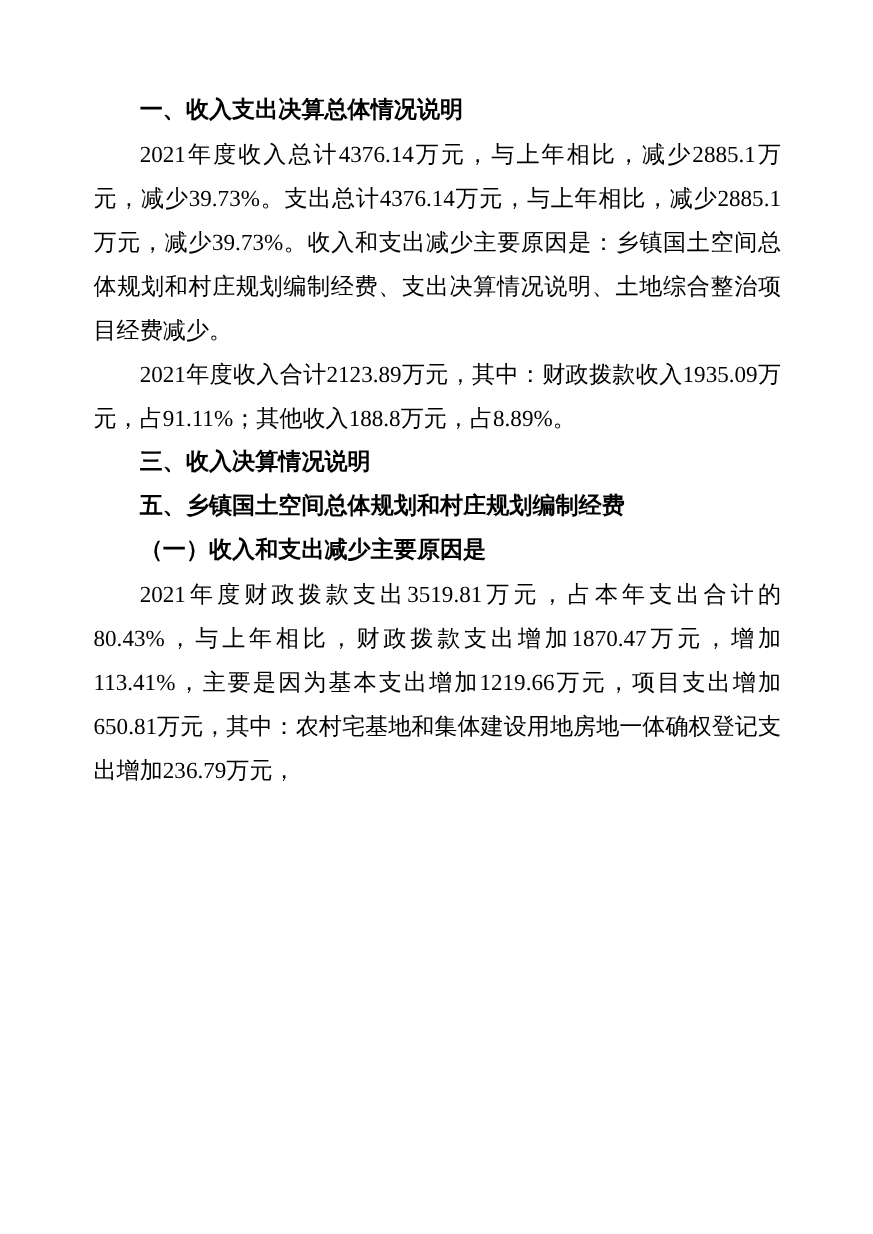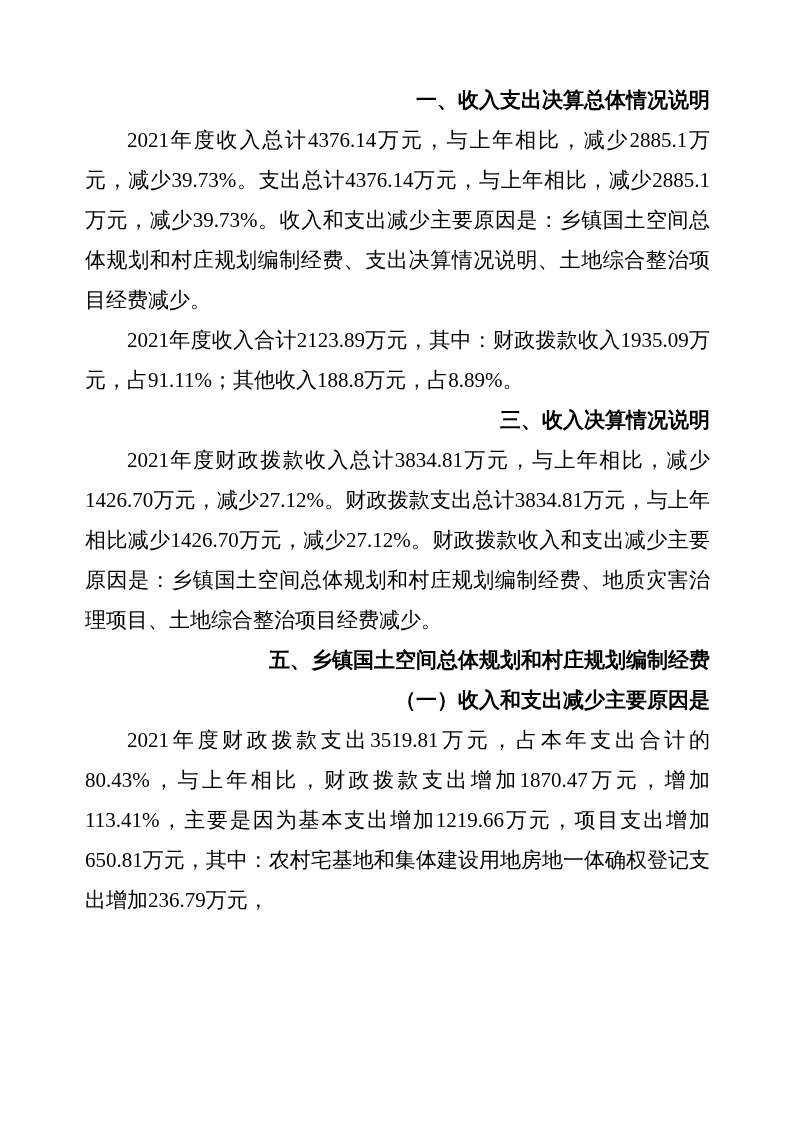--- a/index.html
+++ b/index.html
@@ -15,21 +15,20 @@
     padding: 80px 84px 0 85px;
     background: #ffffff;
     color: #000000;
     overflow: hidden;
   }
   .heading, .para {
     margin: 0;
     font-size: 21px;
     line-height: 40px;
     text-indent: 2em;
-    text-align: right;
   }
   .heading {
     font-family: "Liberation Sans", "DejaVu Sans", sans-serif;
     font-weight: bold;
     color: #000000;
   }
   .para {
     font-family: "Liberation Serif", "DejaVu Serif", serif;
     font-weight: normal;
     text-align: justify;
@@ -38,17 +37,16 @@
   }
 </style>
 </head>
 <body>
 
 <div class="page">
   <h2 class="heading">一、收入支出决算总体情况说明</h2>
   <p class="para">2021年度收入总计4376.14万元，与上年相比，减少2885.1万元，减少39.73%。支出总计4376.14万元，与上年相比，减少2885.1万元，减少39.73%。收入和支出减少主要原因是：乡镇国土空间总体规划和村庄规划编制经费、支出决算情况说明、土地综合整治项目经费减少。</p>
   <p class="para">2021年度收入合计2123.89万元，其中：财政拨款收入1935.09万元，占91.11%；其他收入188.8万元，占8.89%。</p>
   <h2 class="heading">三、收入决算情况说明</h2>
-  <p class="para">2021年度财政拨款收入总计3834.81万元，与上年相比，减少1426.70万元，减少27.12%。财政拨款支出总计3834.81万元，与上年相比减少1426.70万元，减少27.12%。财政拨款收入和支出减少主要原因是：乡镇国土空间总体规划和村庄规划编制经费、地质灾害治理项目、土地综合整治项目经费减少。</p>
   <h2 class="heading">五、乡镇国土空间总体规划和村庄规划编制经费</h2>
   <h3 class="heading">（一）收入和支出减少主要原因是</h3>
   <p class="para">2021年度财政拨款支出3519.81万元，占本年支出合计的80.43%，与上年相比，财政拨款支出增加1870.47万元，增加113.41%，主要是因为基本支出增加1219.66万元，项目支出增加650.81万元，其中：农村宅基地和集体建设用地房地一体确权登记支出增加236.79万元，</p>
 </div>
 
 </body></html>

